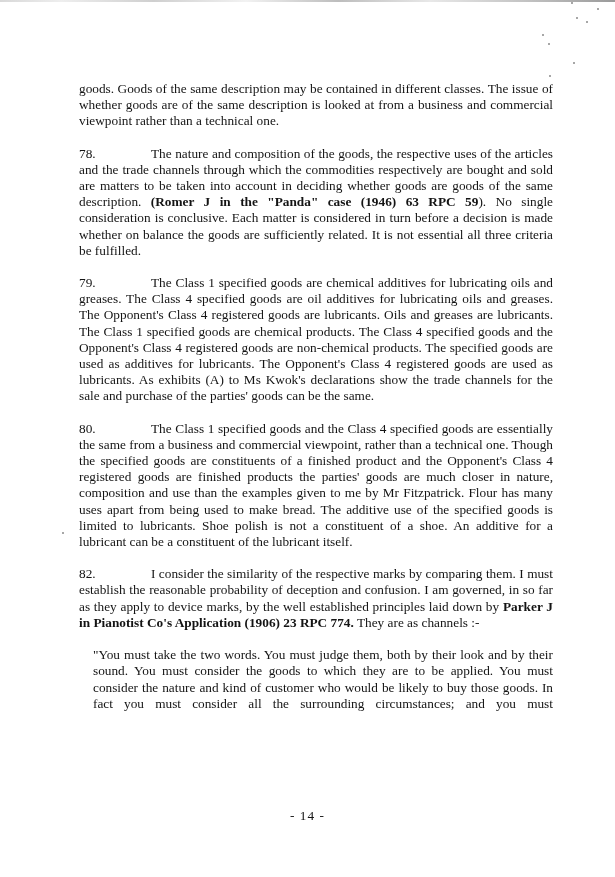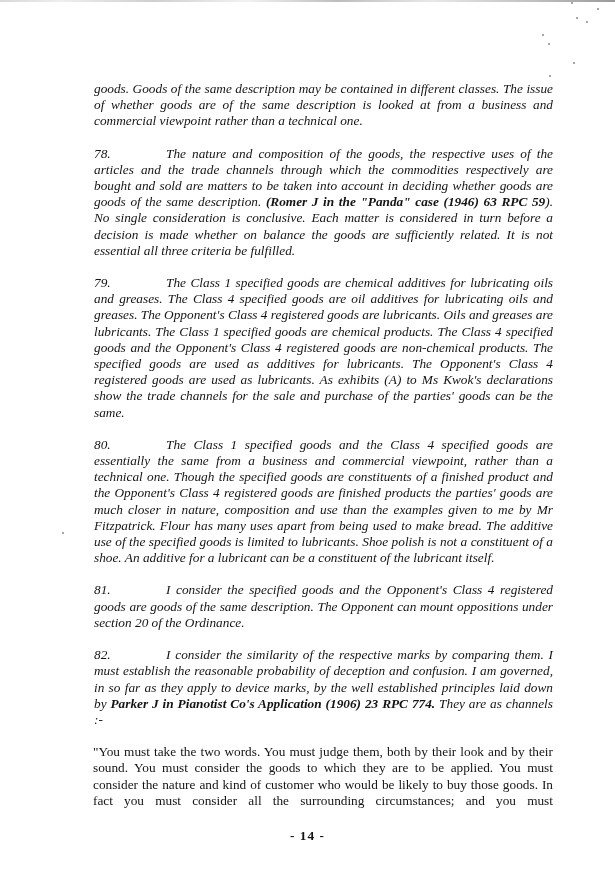--- a/index.html
+++ b/index.html
@@ -32,44 +32,42 @@
     }
     .page {
       position: absolute;
       left: 79px;
       top: 81px;
       width: 474px;
       font-size: 13.3px;
       line-height: 16.2px;
     }
     .para {
-      margin: 0 0 16px 15px;
+      margin: 0 0 16px 0;
       text-align: justify;
       text-align-last: left;
-      font-style: italic;
     }
     .para-num {
       display: inline-block;
       width: 72px;
     }
     .quote {
       margin: 0 0 0 14px;
       text-align: justify;
       text-align-last: justify;
     }
     b { font-weight: bold; }
     .page-number {
       position: absolute;
-      top: 828px;
+      top: 808px;
       left: 0;
       width: 615px;
       text-align: center;
       font-size: 13.3px;
       letter-spacing: 1px;
-      font-weight: bold;
     }
   </style>
 </head>
 <body>
 
 <div class="scan-edge"></div>
 <div class="speck" style="left:571px;top:2px;"></div>
 <div class="speck" style="left:597px;top:8px;"></div>
 <div class="speck" style="left:576px;top:17px;"></div>
 <div class="speck" style="left:586px;top:21px;"></div>
@@ -87,23 +85,20 @@
   </p>
 
   <p class="para">
     <span class="para-num">79.</span><span>The Class 1 specified goods are chemical additives for lubricating oils and greases.  The Class 4 specified goods are oil additives for lubricating oils and greases.  The Opponent's Class 4 registered goods are lubricants.  Oils and greases are lubricants.  The Class 1 specified goods are chemical products.  The Class 4 specified goods and the Opponent's Class 4 registered goods are non-chemical products.  The specified goods are used as additives for lubricants.  The Opponent's Class 4 registered goods are used as lubricants.  As exhibits (A) to Ms Kwok's declarations show the trade channels for the sale and purchase of the parties' goods can be the same.</span>
   </p>
 
   <p class="para">
     <span class="para-num">80.</span><span>The Class 1 specified goods and the Class 4 specified goods are essentially the same from a business and commercial viewpoint, rather than a technical one.  Though the specified goods are constituents of a finished product and the Opponent's Class 4 registered goods are finished products the parties' goods are much closer in nature, composition and use than the examples given to me by Mr Fitzpatrick.  Flour has many uses apart from being used to make bread.  The additive use of the specified goods is limited to lubricants.  Shoe polish is not a constituent of a shoe.  An additive for a lubricant can be a constituent of the lubricant itself.</span>
   </p>
 
-  <p class="para">
-    <span class="para-num">81.</span><span>I consider the specified goods and the Opponent's Class 4 registered goods are goods of the same description.  The Opponent can mount oppositions under section 20 of the Ordinance.</span>
-  </p>
 
   <p class="para">
     <span class="para-num">82.</span><span>I consider the similarity of the respective marks by comparing them.  I must establish the reasonable probability of deception and confusion.  I am governed, in so far as they apply to device marks, by the well established principles laid down by </span><b>Parker J in Pianotist Co's Application (1906) 23 RPC 774.</b><span>  They are as channels :-</span>
   </p>
 
   <p class="quote">"You must take the two words.  You must judge them, both by their look and by their sound.  You must consider the goods to which they are to be applied.  You must consider the nature and kind of customer who would be likely to buy those goods.  In fact you must consider all the surrounding circumstances; and you must</p>
 </main>
 
 <div class="page-number">-  14  -</div>
 

